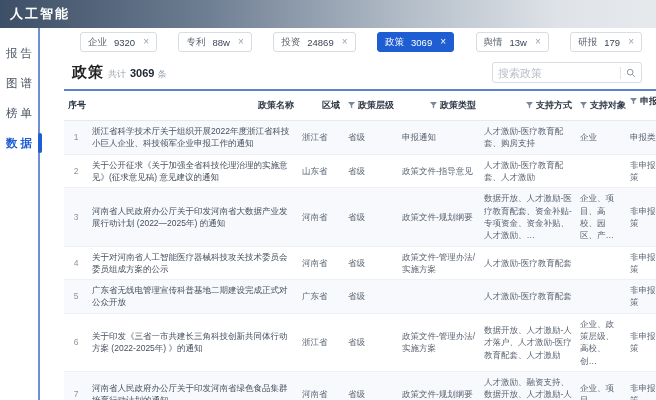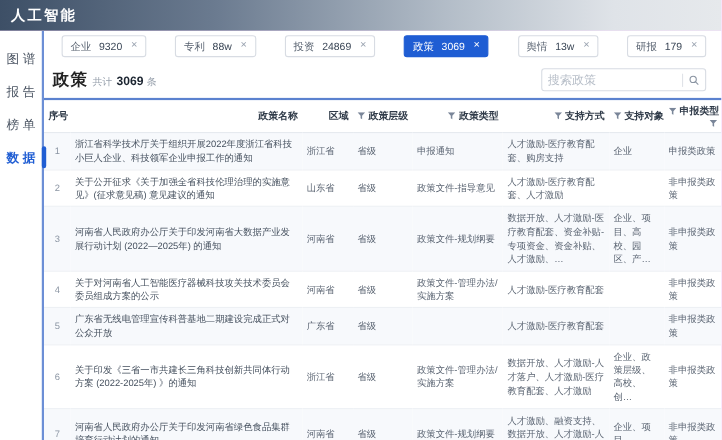--- a/index.html
+++ b/index.html
@@ -1,36 +1,36 @@
 <!DOCTYPE html>
 <html><head>
 <meta charset="utf-8">
 <style>
   * { margin:0; padding:0; box-sizing:border-box; }
   html,body { width:656px; height:400px; overflow:hidden; }
   body { font-family:"Liberation Sans","DejaVu Sans",sans-serif; background:#fff; color:#333; }
-  .app { position:relative; width:656px; height:400px; overflow:hidden; background:#f0abfc; }
+  .app { position:relative; width:656px; height:400px; overflow:hidden; background:#7f1d1d; }
 
   
   .topbar { height:28px; background:linear-gradient(90deg,#3d4f66 0%,#6b7b90 30%,#b3bdc8 62%,#dfe3e8 85%,#e6e9ec 100%);
             display:flex; align-items:center; padding:0 10px; }
   .app-title { color:#fff; font-size:13px; font-weight:bold; letter-spacing:2px; }
 
   
   .body { display:flex; height:372px; }
 
   
   .sidebar { width:40px; background:#fff; position:relative; border-right:2px solid #6c8fd6; padding-top:10px; flex:0 0 40px; }
   .side-item { position:relative; height:30px; display:flex; align-items:center; justify-content:center;
                font-size:11.5px; color:#4a5462; cursor:pointer; white-space:pre; }
   .side-item.active { color:#1f5dd3; font-weight:bold; }
   .side-item.active .indicator { position:absolute; right:-4px; top:5px; width:4px; height:20px; background:#1f5dd3; border-radius:2px; }
 
   
-  .content { flex:1; min-width:0; display:flex; flex-direction:column; background:#fff; }
+  .content { flex:1; min-width:0; display:flex; flex-direction:column; background:#fff;padding-left:24px; }
 
   
   .filterbar { height:28px; display:flex; align-items:center; justify-content:space-between; padding:4px 14px 2px 16px; }
   .tag { display:inline-flex; align-items:center; height:20px; padding:0 7px; border:1px solid #d8dce3; border-radius:3px;
          background:#fff; font-size:9.5px; color:#5a6472; cursor:pointer; }
   .tag .t-count { margin-left:7px; color:#3a4656; }
   .tag .t-close { margin-left:8px; color:#9aa3b0; font-size:10px; line-height:1; }
   .tag.active { background:#1f5dd3; border-color:#1f5dd3; color:#fff; }
   .tag.active .t-count, .tag.active .t-close { color:#fff; }
 
@@ -65,22 +65,22 @@
 </style>
 </head>
 <body>
 
 <div class="app">
   <div class="topbar">
     <span class="app-title">人工智能</span>
   </div>
   <div class="body">
     <div class="sidebar">
+        <div class="side-item">报 告</div>
         <div class="side-item">图 谱</div>
-        <div class="side-item">报 告</div>
         <div class="side-item">榜 单</div>
         <div class="side-item active">数 据<span class="indicator"></span></div>
       </div>
     <div class="content">
       <div class="filterbar">
           <span class="tag">
             <span>企业</span>
             <span class="t-count">9320</span>
             <span class="t-close">×</span>
           </span>

